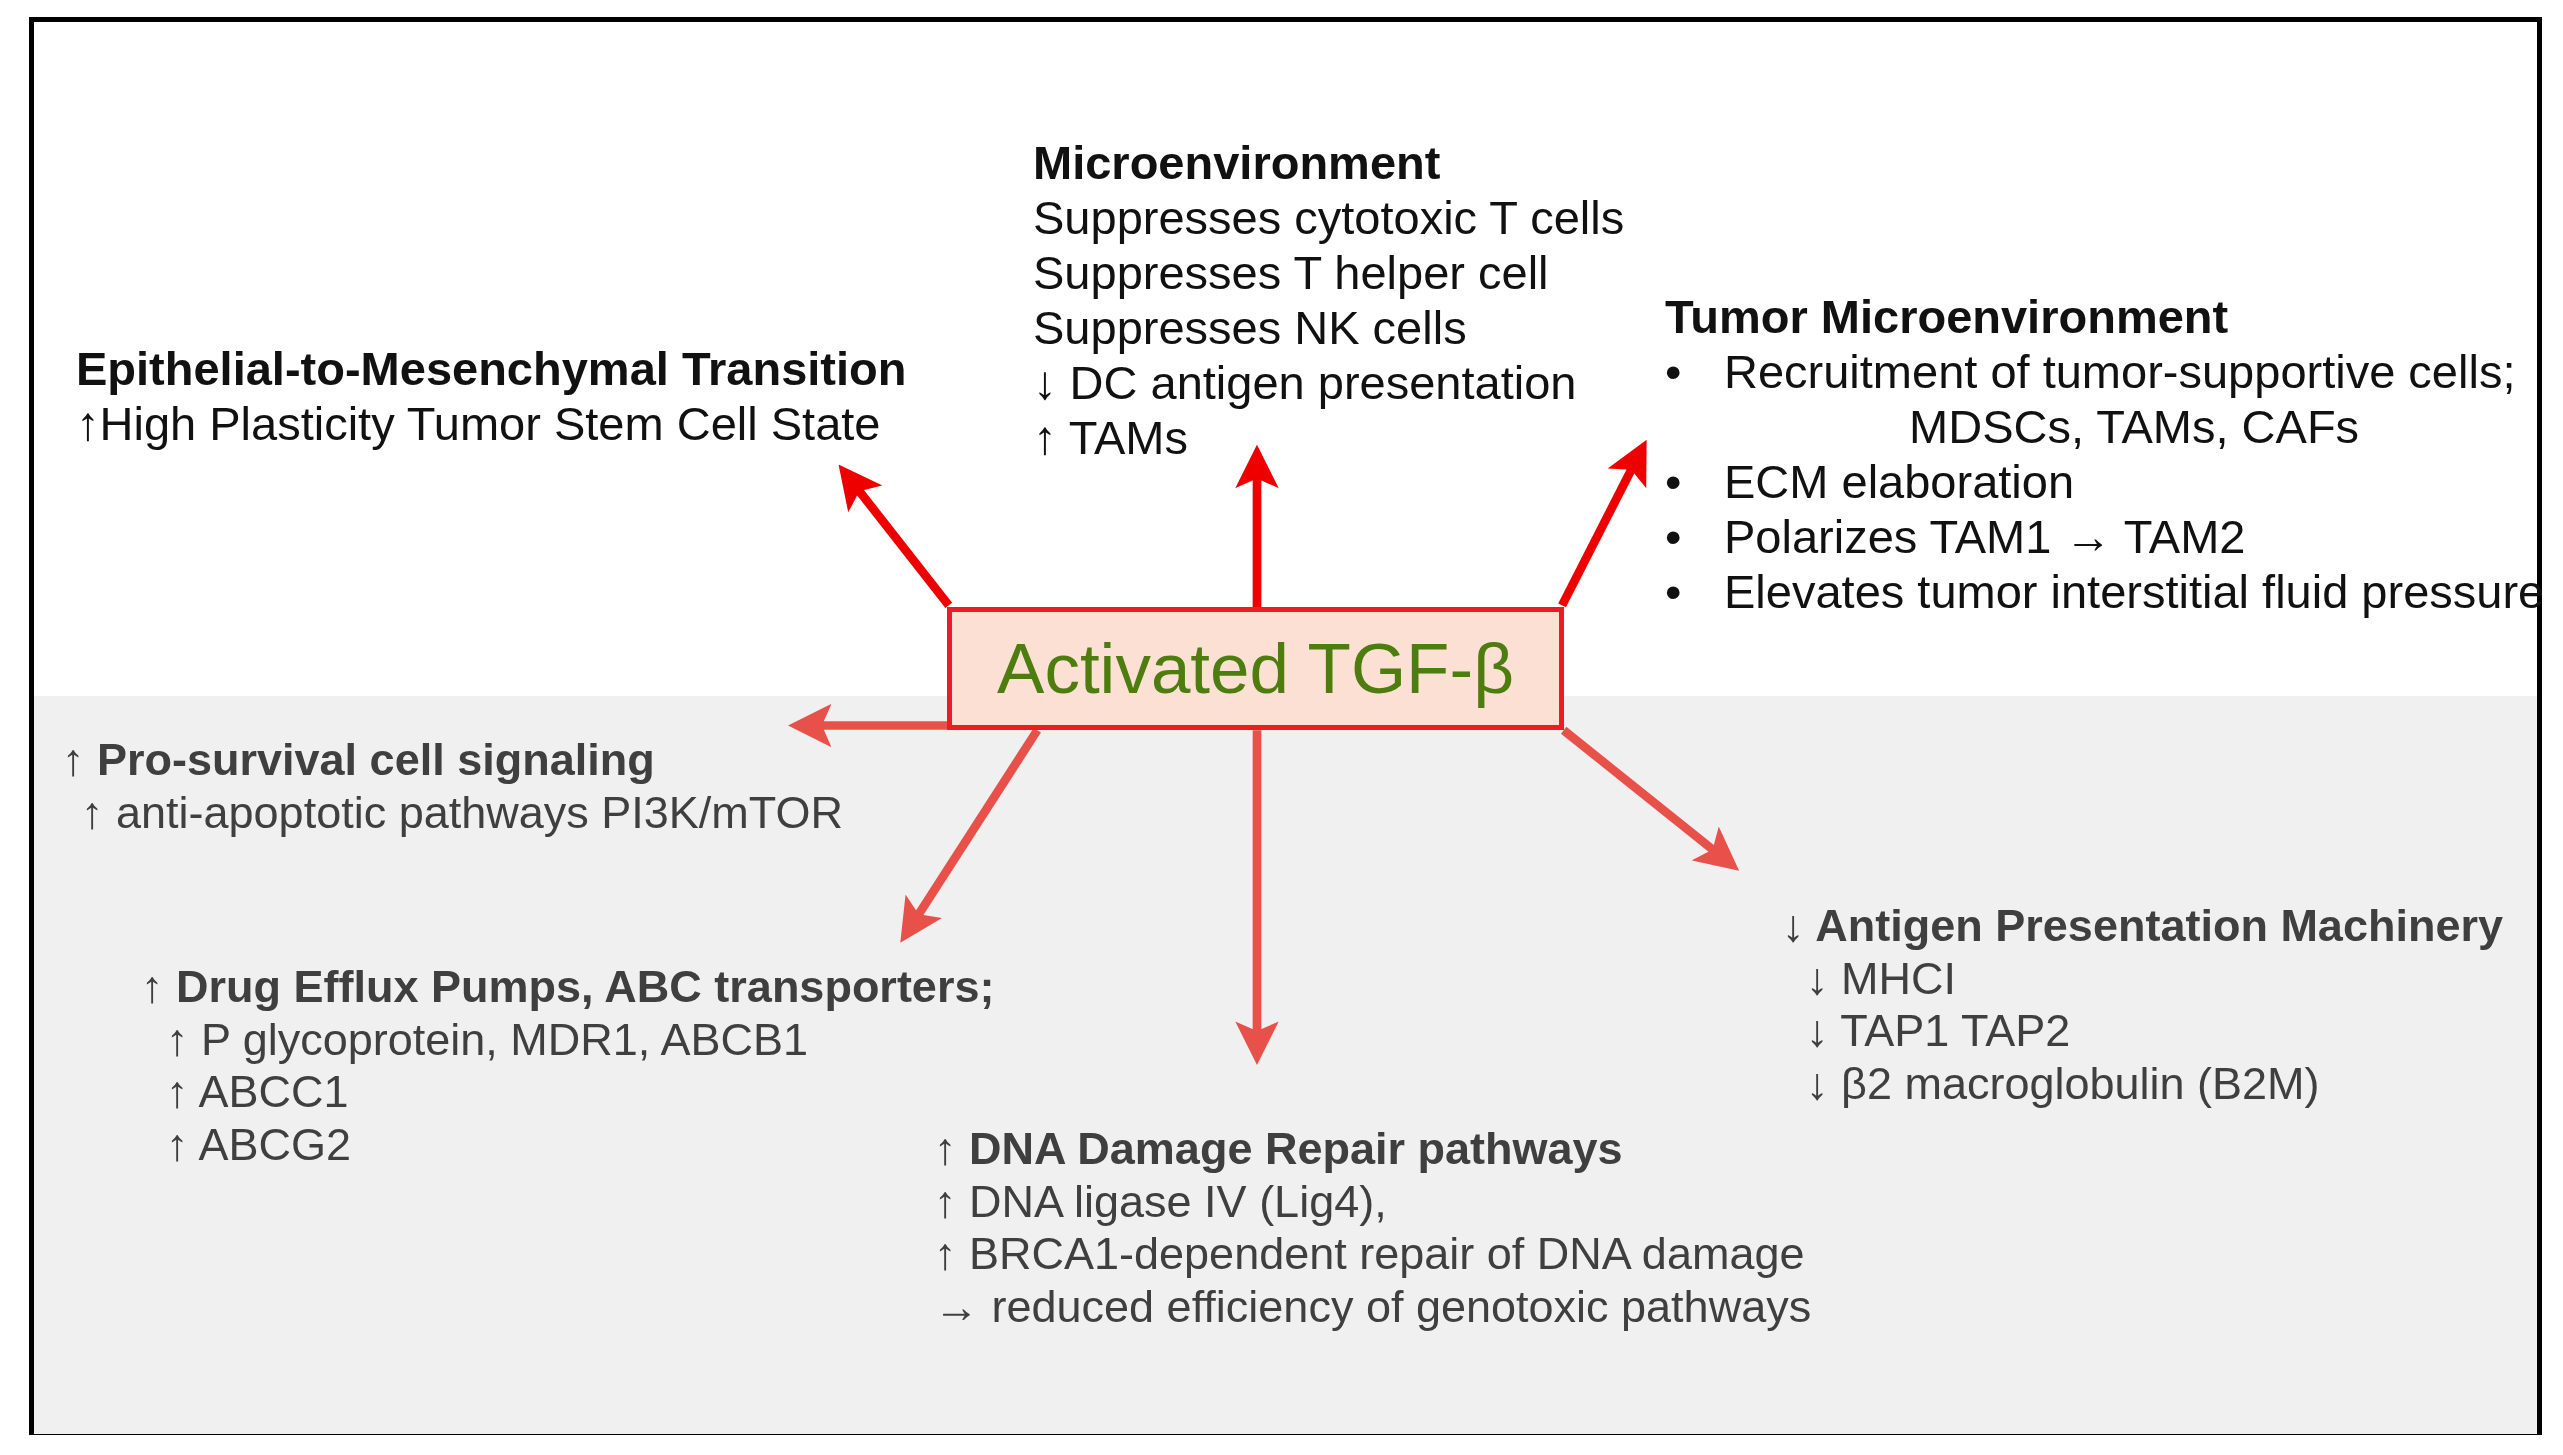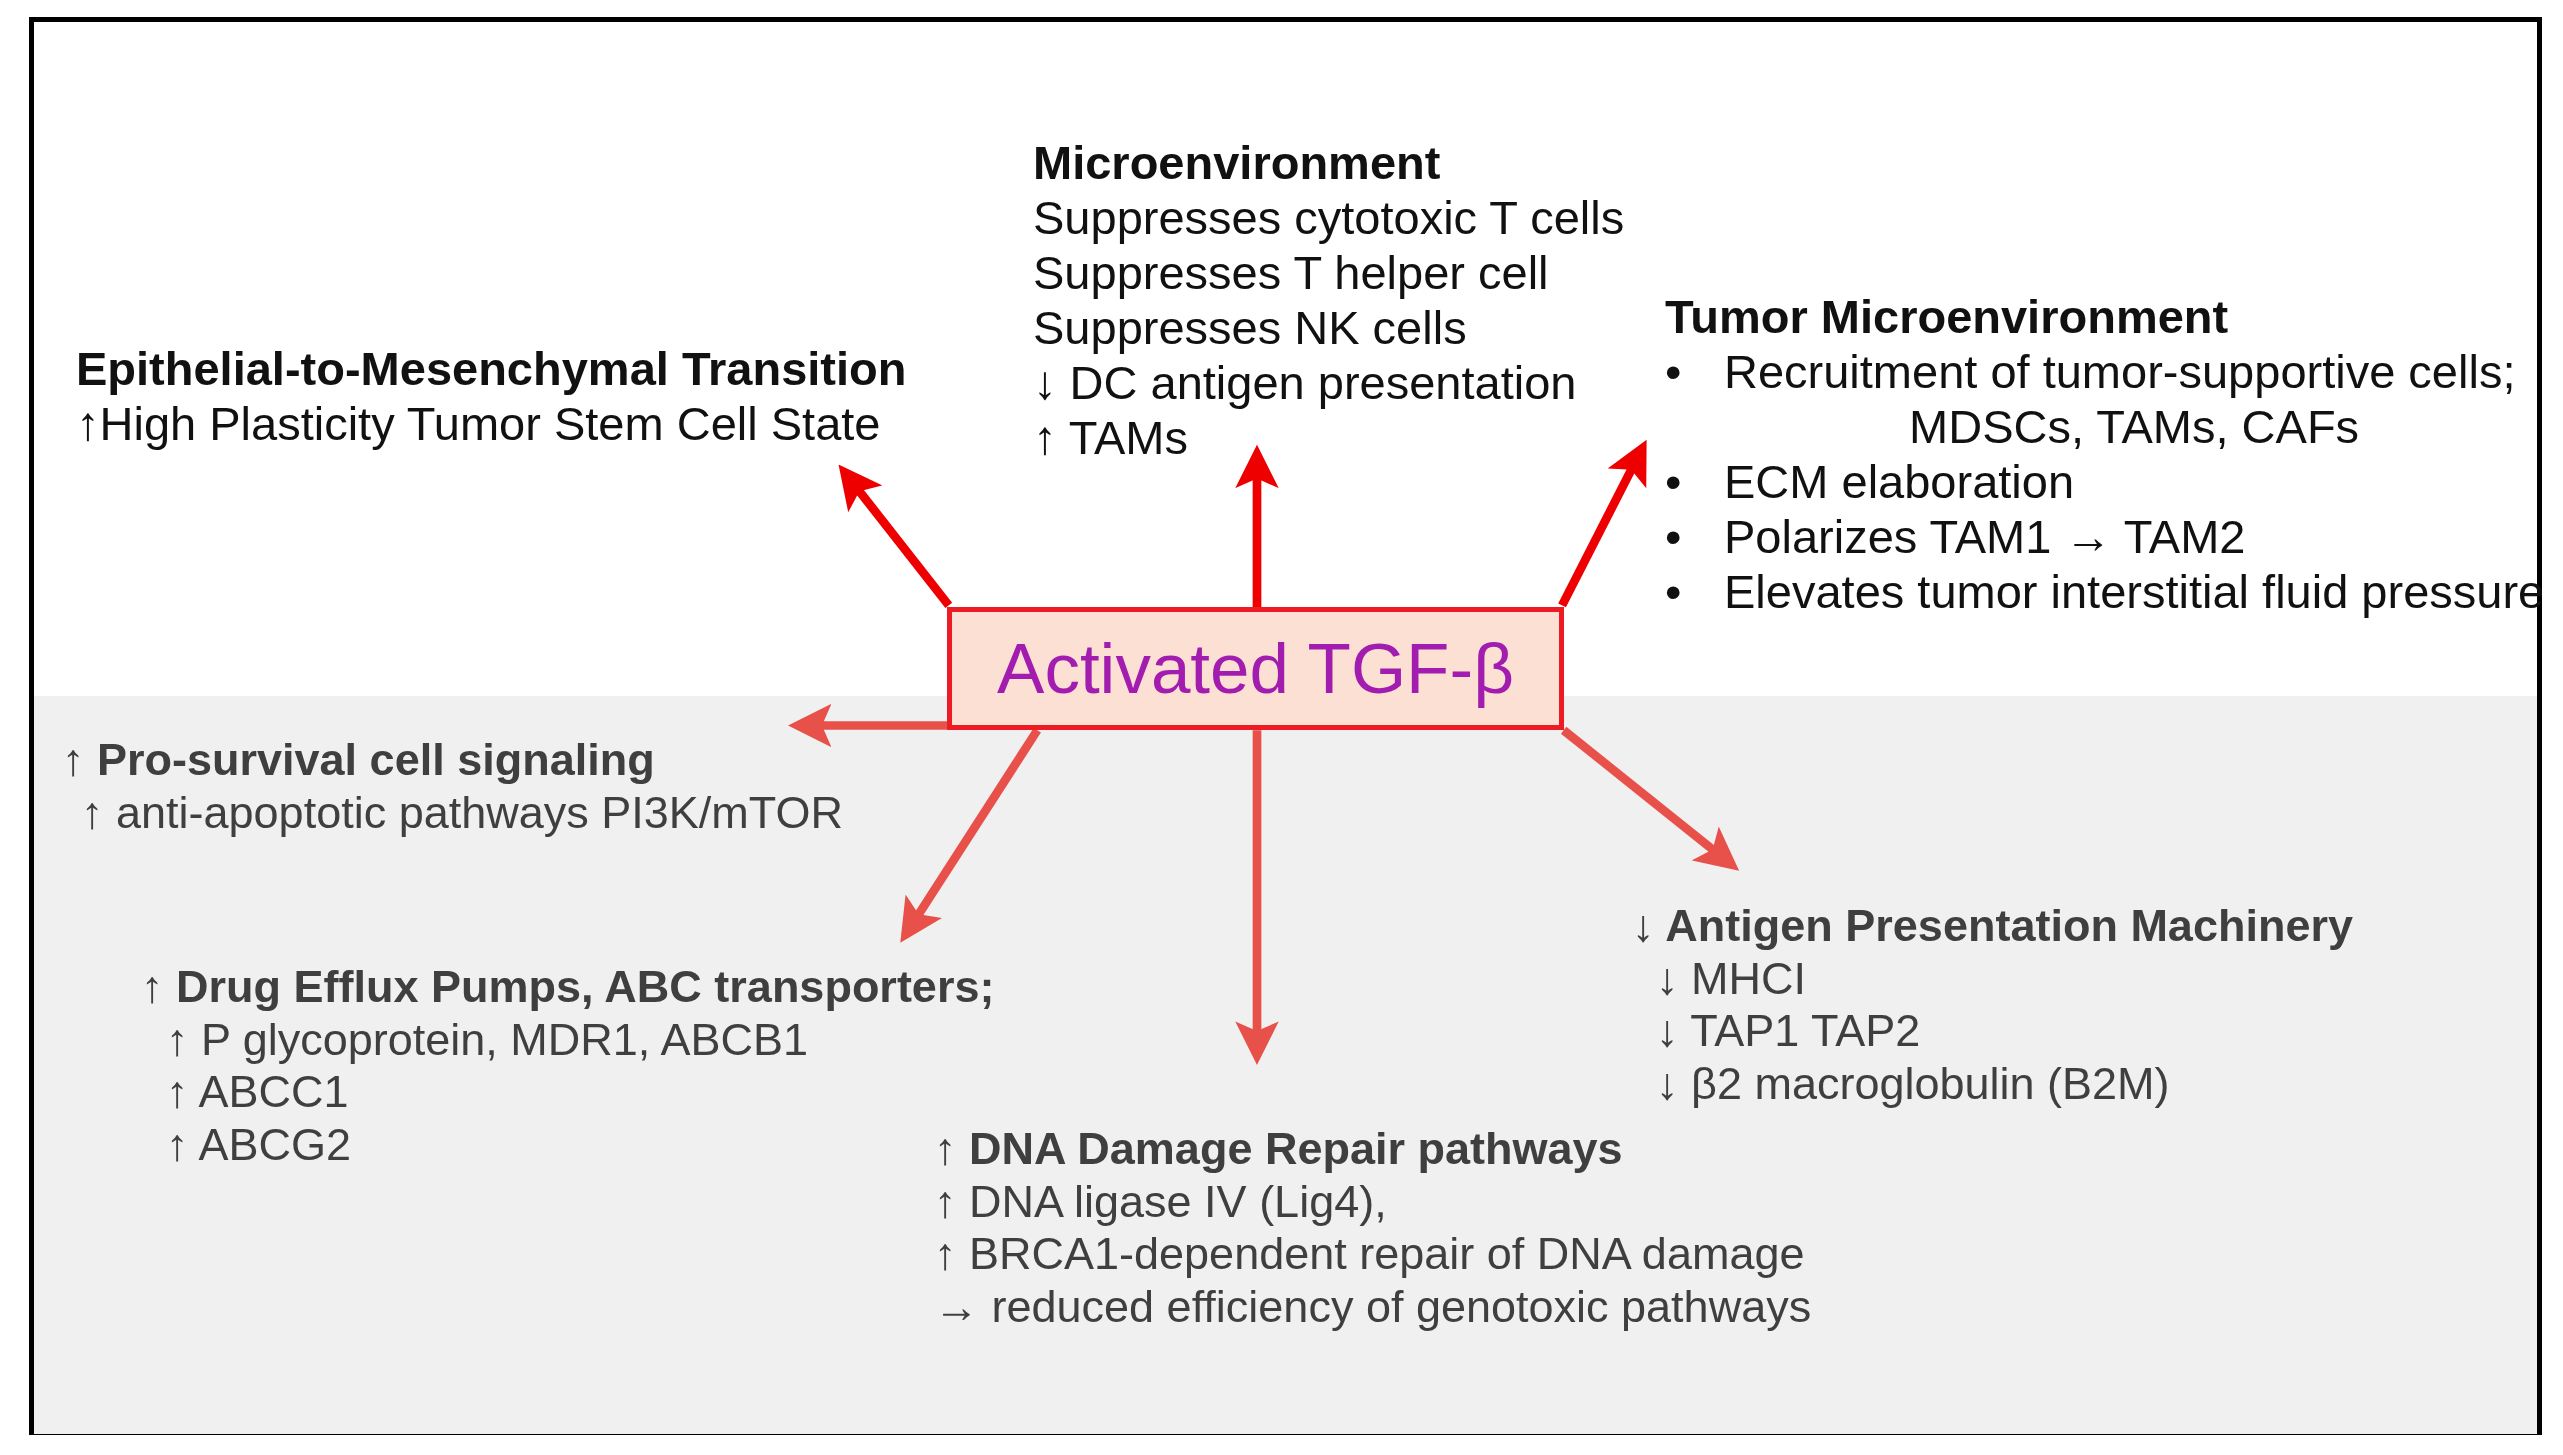--- a/index.html
+++ b/index.html
@@ -12,21 +12,21 @@
          border:5.5px solid #000000;box-sizing:border-box;background:#ffffff;}
   #gray-band{position:absolute;left:0;top:674px;width:100%;height:738px;background:#f0f0f0;}
 
   
   #arrows{position:absolute;left:0;top:0;width:2563px;height:1455px;pointer-events:none;}
 
   
   #tgf-box{position:absolute;left:947px;top:607px;width:617px;height:123px;
            background:#fbe0d3;border:5.5px solid #ed1c24;box-sizing:border-box;
            display:flex;align-items:center;justify-content:center;}
-  #tgf-box .label{font-size:71px;color:#a21caf;letter-spacing:0px;line-height:1;
+  #tgf-box .label{font-size:71px;color:#4d7c0f;letter-spacing:0px;line-height:1;
                   white-space:nowrap;}
 
   
   .block{position:absolute;white-space:nowrap;}
   .ln{line-height:1.17;}
   .hd{font-weight:bold;}
   .dark{color:#111111;}
   .gray{color:#3f3f3f;}
 
   
@@ -46,21 +46,21 @@
   #prosurv .l2{padding-left:19px;}
 
   
   #efflux{left:141px;top:961px;font-size:45px;}
   #efflux .l2{padding-left:25px;}
 
   
   #ddr{left:934px;top:1123px;font-size:45px;}
 
   
-  #apm{left:1632px;top:900px;font-size:45px;}
+  #apm{left:1782px;top:900px;font-size:45px;}
   #apm .l2{padding-left:24px;}
 </style>
 </head>
 <body>
 
 <div id="canvas">
 
   <div id="frame">
     <div id="gray-band"></div>
   </div>

